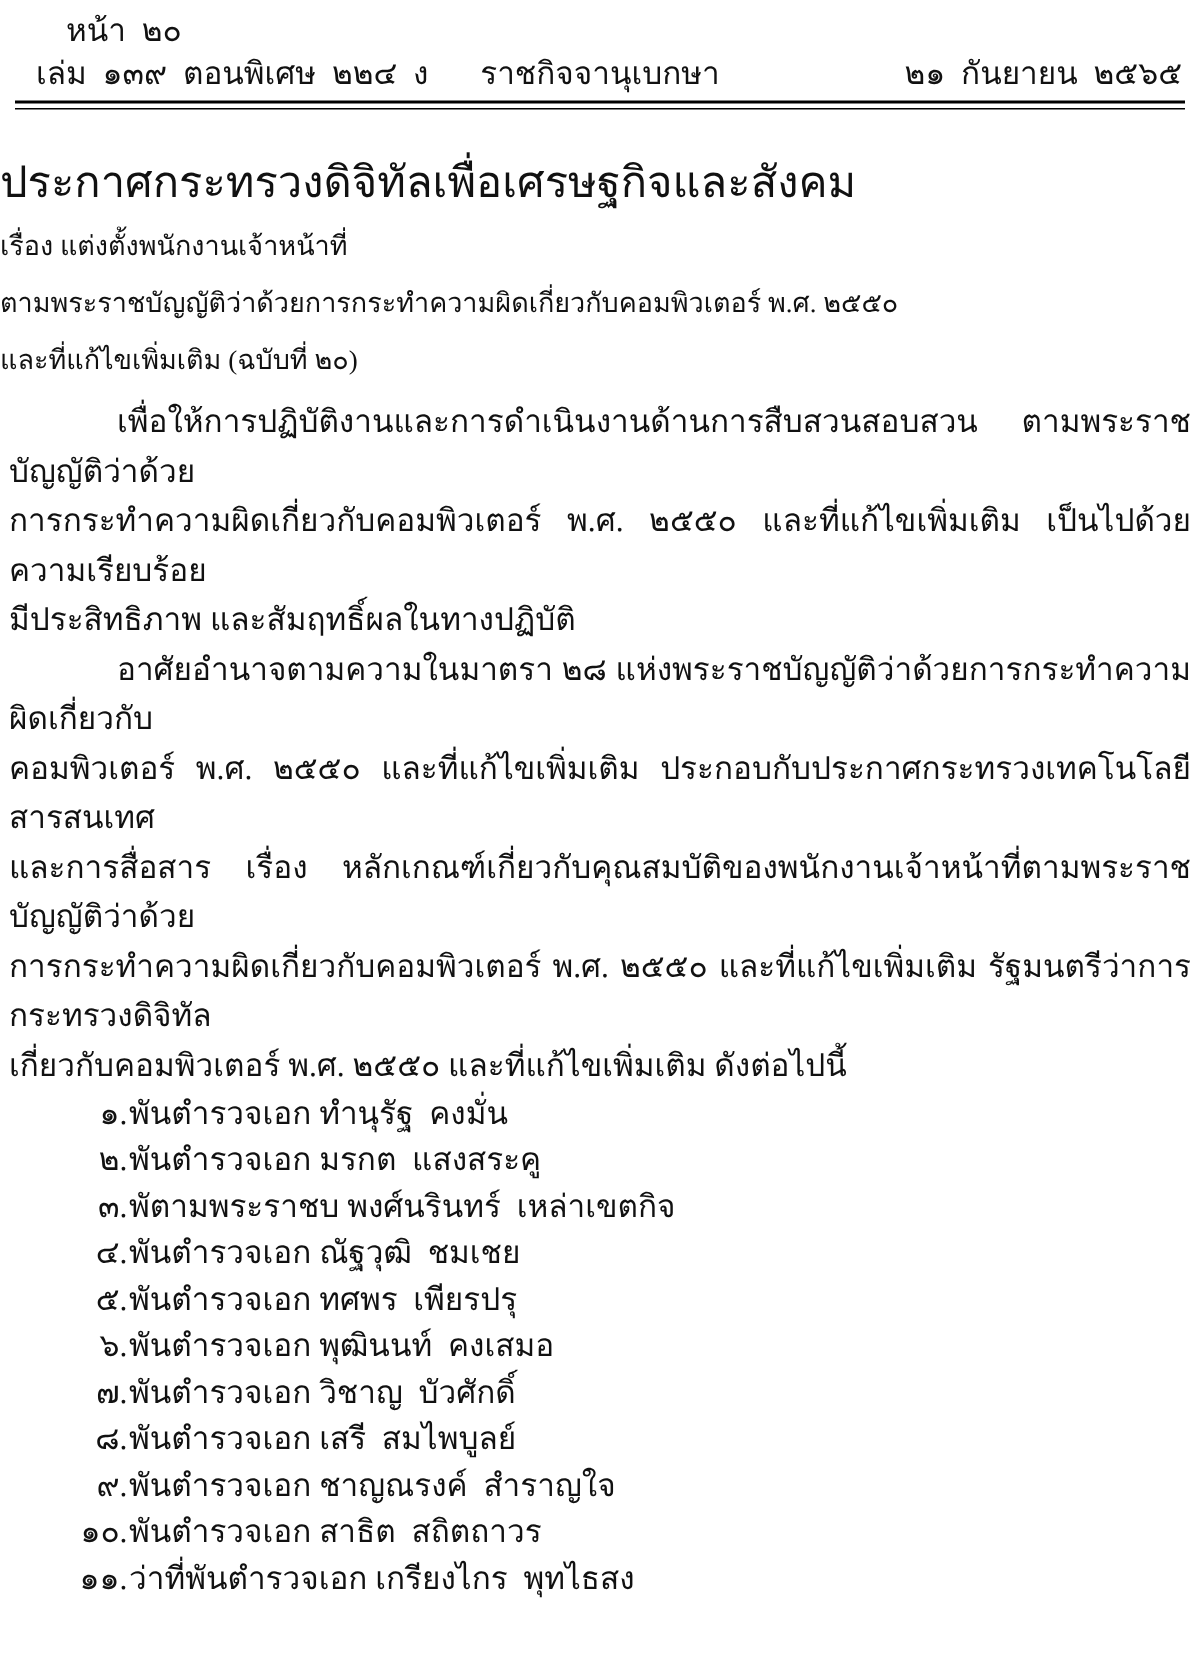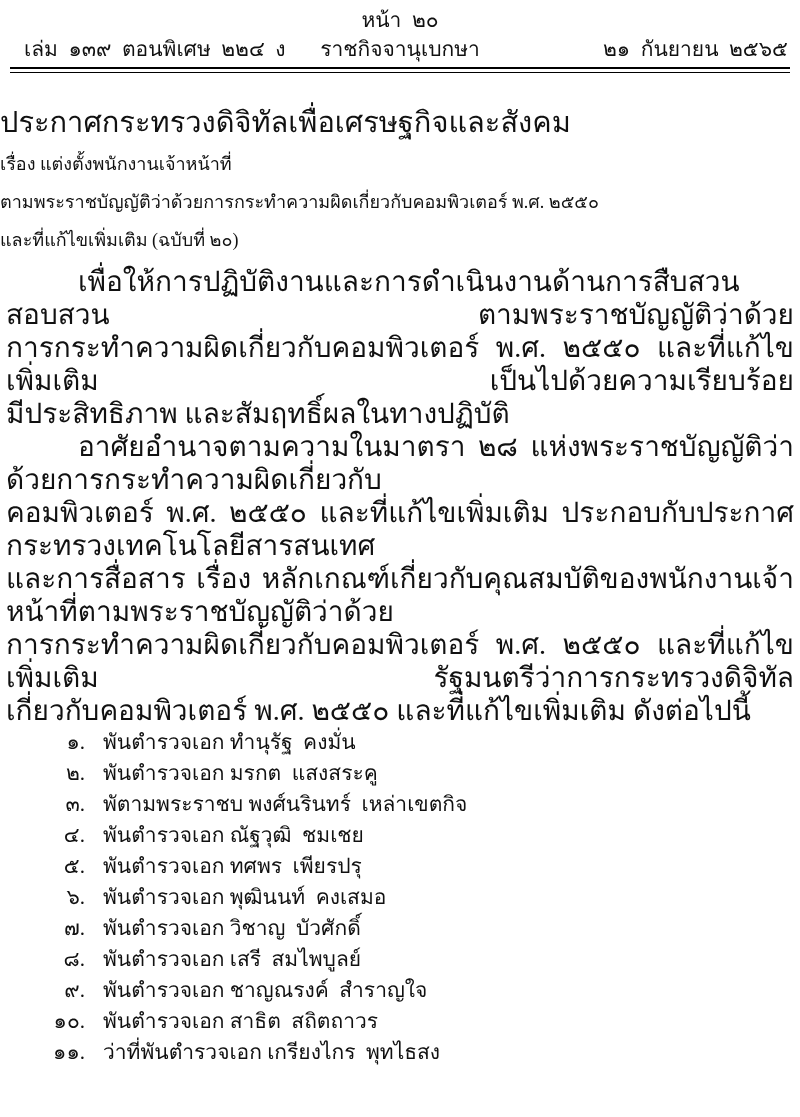--- a/index.html
+++ b/index.html
@@ -9,24 +9,25 @@
     height: 1117px;
     margin: 0 auto;
     background: #ffffff;
     color: #111111;
     font-family: "Liberation Serif", "DejaVu Serif", serif;
     overflow: hidden;
   }
   
   .page-label {
     padding-top: 5px;
-    text-align: center;
+    text-align: left;
     font-size: 21px;
     line-height: 30px;
     white-space: pre;
+    padding-left: 44px;
   }
   .header-row {
     display: grid;
     grid-template-columns: 1fr auto 1fr;
     align-items: baseline;
     padding: 0 12px;
     font-size: 21px;
     line-height: 28px;
   }
   .hdr-left  { justify-self: start; white-space: pre; margin-left: 12px; }
@@ -38,36 +39,36 @@
     border-top: 2px solid #000;
     border-bottom: 1px solid #000;
   }
   
   .announce-title { margin-top: 26px; }
   .t1 { font-size: 29px; line-height: 46px; }
   .t2, .t3, .t4 { font-size: 18px; line-height: 38px; }
   
   .body-block { margin-top: 6px; padding: 0 6px; }
   .para div {
-    font-size: 28px;
+    font-size: 21px;
     line-height: 33px;
     text-align: justify;
     text-align-last: justify;
   }
   .para div:first-of-type { text-indent: 72px; }
   .para div:last-of-type  { text-align-last: left; }
   
   .appointee-list { padding: 0 6px; }
   .row {
     display: flex;
     font-size: 21px;
     line-height: 31px;
   }
   .no  { width: 79px; text-align: right; flex: 0 0 auto; }
-  .nm  { margin-left: 18px; white-space: pre-wrap; }
+  .nm  { margin-left: 1px; white-space: pre-wrap; }
 </style>
 </head>
 <body>
 
 <div class="page">
 
   <div class="page-label">หน้า  ๒๐</div>
 
   <div class="header-row">
     <span class="hdr-left">เล่ม  ๑๓๙  ตอนพิเศษ  ๒๒๔  ง</span>

